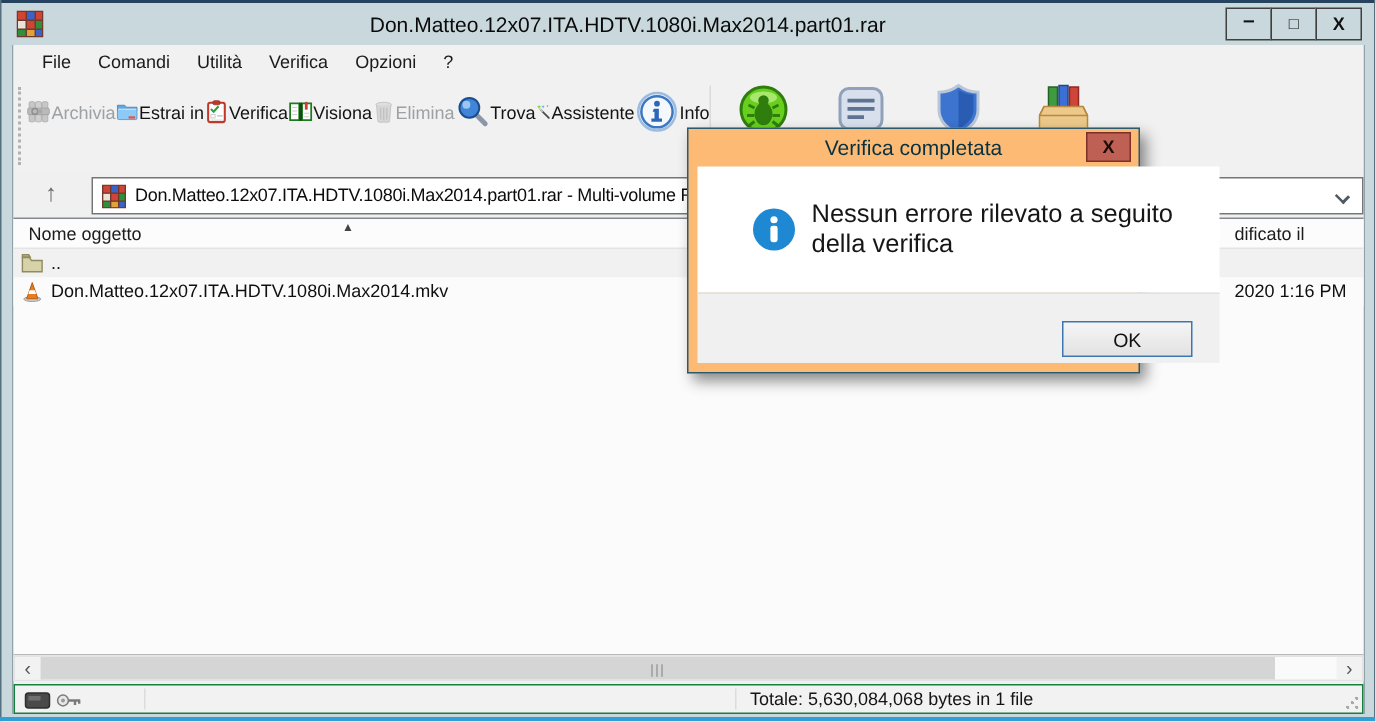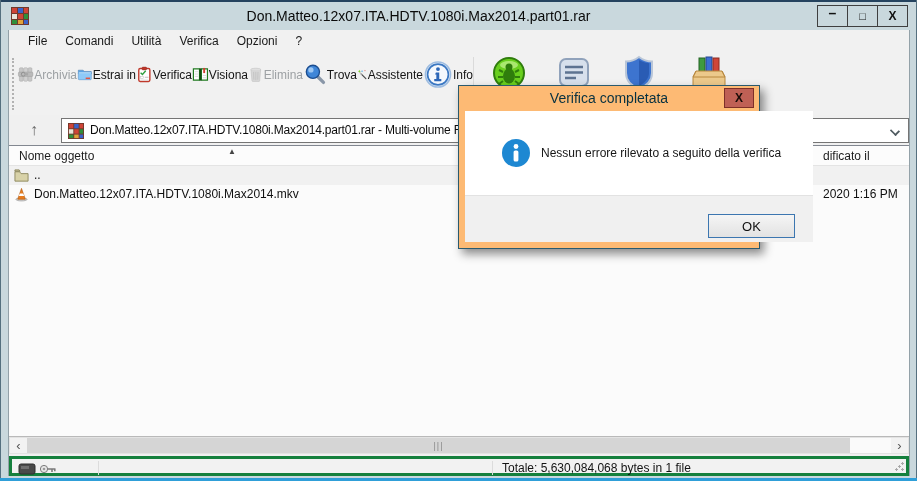--- a/index.html
+++ b/index.html
@@ -80,21 +80,21 @@
   .hs-arrow{position:absolute;top:0;width:17px;height:15px;background:#f2f2f2;color:#555;
     display:flex;align-items:center;justify-content:center;font-size:13px;cursor:default;}
   .hs-left{left:0;}
   .hs-right{right:0;}
   .hs-thumb{position:absolute;left:17px;top:0;width:823px;height:15px;background:#d5d5d5;cursor:default;
     display:flex;align-items:center;justify-content:center;}
   .hs-grip{font-size:9px;color:#8a8a8a;letter-spacing:1px;}
 
   
   .statusbar{position:absolute;left:0;top:426px;width:100%;height:20px;background:#f2f2f2;
-    border:3px solid #15803d;font-size:12px;color:#141414;}
+    border:1px solid #15803d;font-size:12px;color:#141414;}
   .sb-disk{position:absolute;left:6px;top:4px;width:18px;height:12px;}
   .sb-key{position:absolute;left:27px;top:4px;width:19px;height:12px;}
   .sb-div1{position:absolute;left:86px;top:2px;height:14px;width:1px;background:#dcdcdc;}
   .sb-div2{position:absolute;left:480px;top:2px;height:14px;width:1px;background:#dcdcdc;}
   .sb-total{position:absolute;left:490px;top:0;height:18px;line-height:18px;}
   .sb-grip{position:absolute;right:2px;bottom:2px;width:9px;height:9px;cursor:default;
     background:
       radial-gradient(circle at 7.5px 1.5px,#a9a9a9 1px,transparent 1.2px),
       radial-gradient(circle at 7.5px 7.5px,#a9a9a9 1px,transparent 1.2px),
       radial-gradient(circle at 1.5px 7.5px,#a9a9a9 1px,transparent 1.2px),
@@ -104,21 +104,21 @@
   .dialog{position:absolute;left:458px;top:85px;width:302px;height:164px;background:#fdba74;
     border:1px solid #2a5a6e;box-shadow:4px 5px 9px rgba(0,0,0,.45);z-index:10;}
   .dlg-title{position:absolute;left:0;top:0;width:100%;height:25px;line-height:25px;
     text-align:center;font-size:14px;color:#073140;}
   .dlg-close{position:absolute;right:5px;top:2px;width:30px;height:20px;background:#bf6055;
     border:1px solid #7e2f28;display:flex;align-items:center;justify-content:center;
     font-size:12px;font-weight:bold;color:#190b07;cursor:default;}
   .dlg-body{position:absolute;left:6px;top:25px;width:348px;height:84px;background:#ffffff;}
   .dlg-info{position:absolute;left:36px;top:27px;width:30px;height:30px;}
   .dlg-msg{position:absolute;left:76px;right:6px;top:0;height:84px;display:flex;align-items:center;
-    font-size:12px;color:#161616;}
+    font-size:17px;color:#161616;}
   .dlg-footer{position:absolute;left:6px;top:109px;width:348px;height:47px;background:#f0f0f0;
     border-top:1px solid #e2e2e2;padding-left:26px;}
   .dlg-ok{position:absolute;right:18px;top:18px;width:87px;height:24px;
     background:linear-gradient(#f5f5f5,#e2e2e2);border:1px solid #3c76b0;
     display:flex;align-items:center;justify-content:center;font-size:13px;color:#111;cursor:default;}
 </style>
 </head>
 <body>
 
 <div class="screen">

